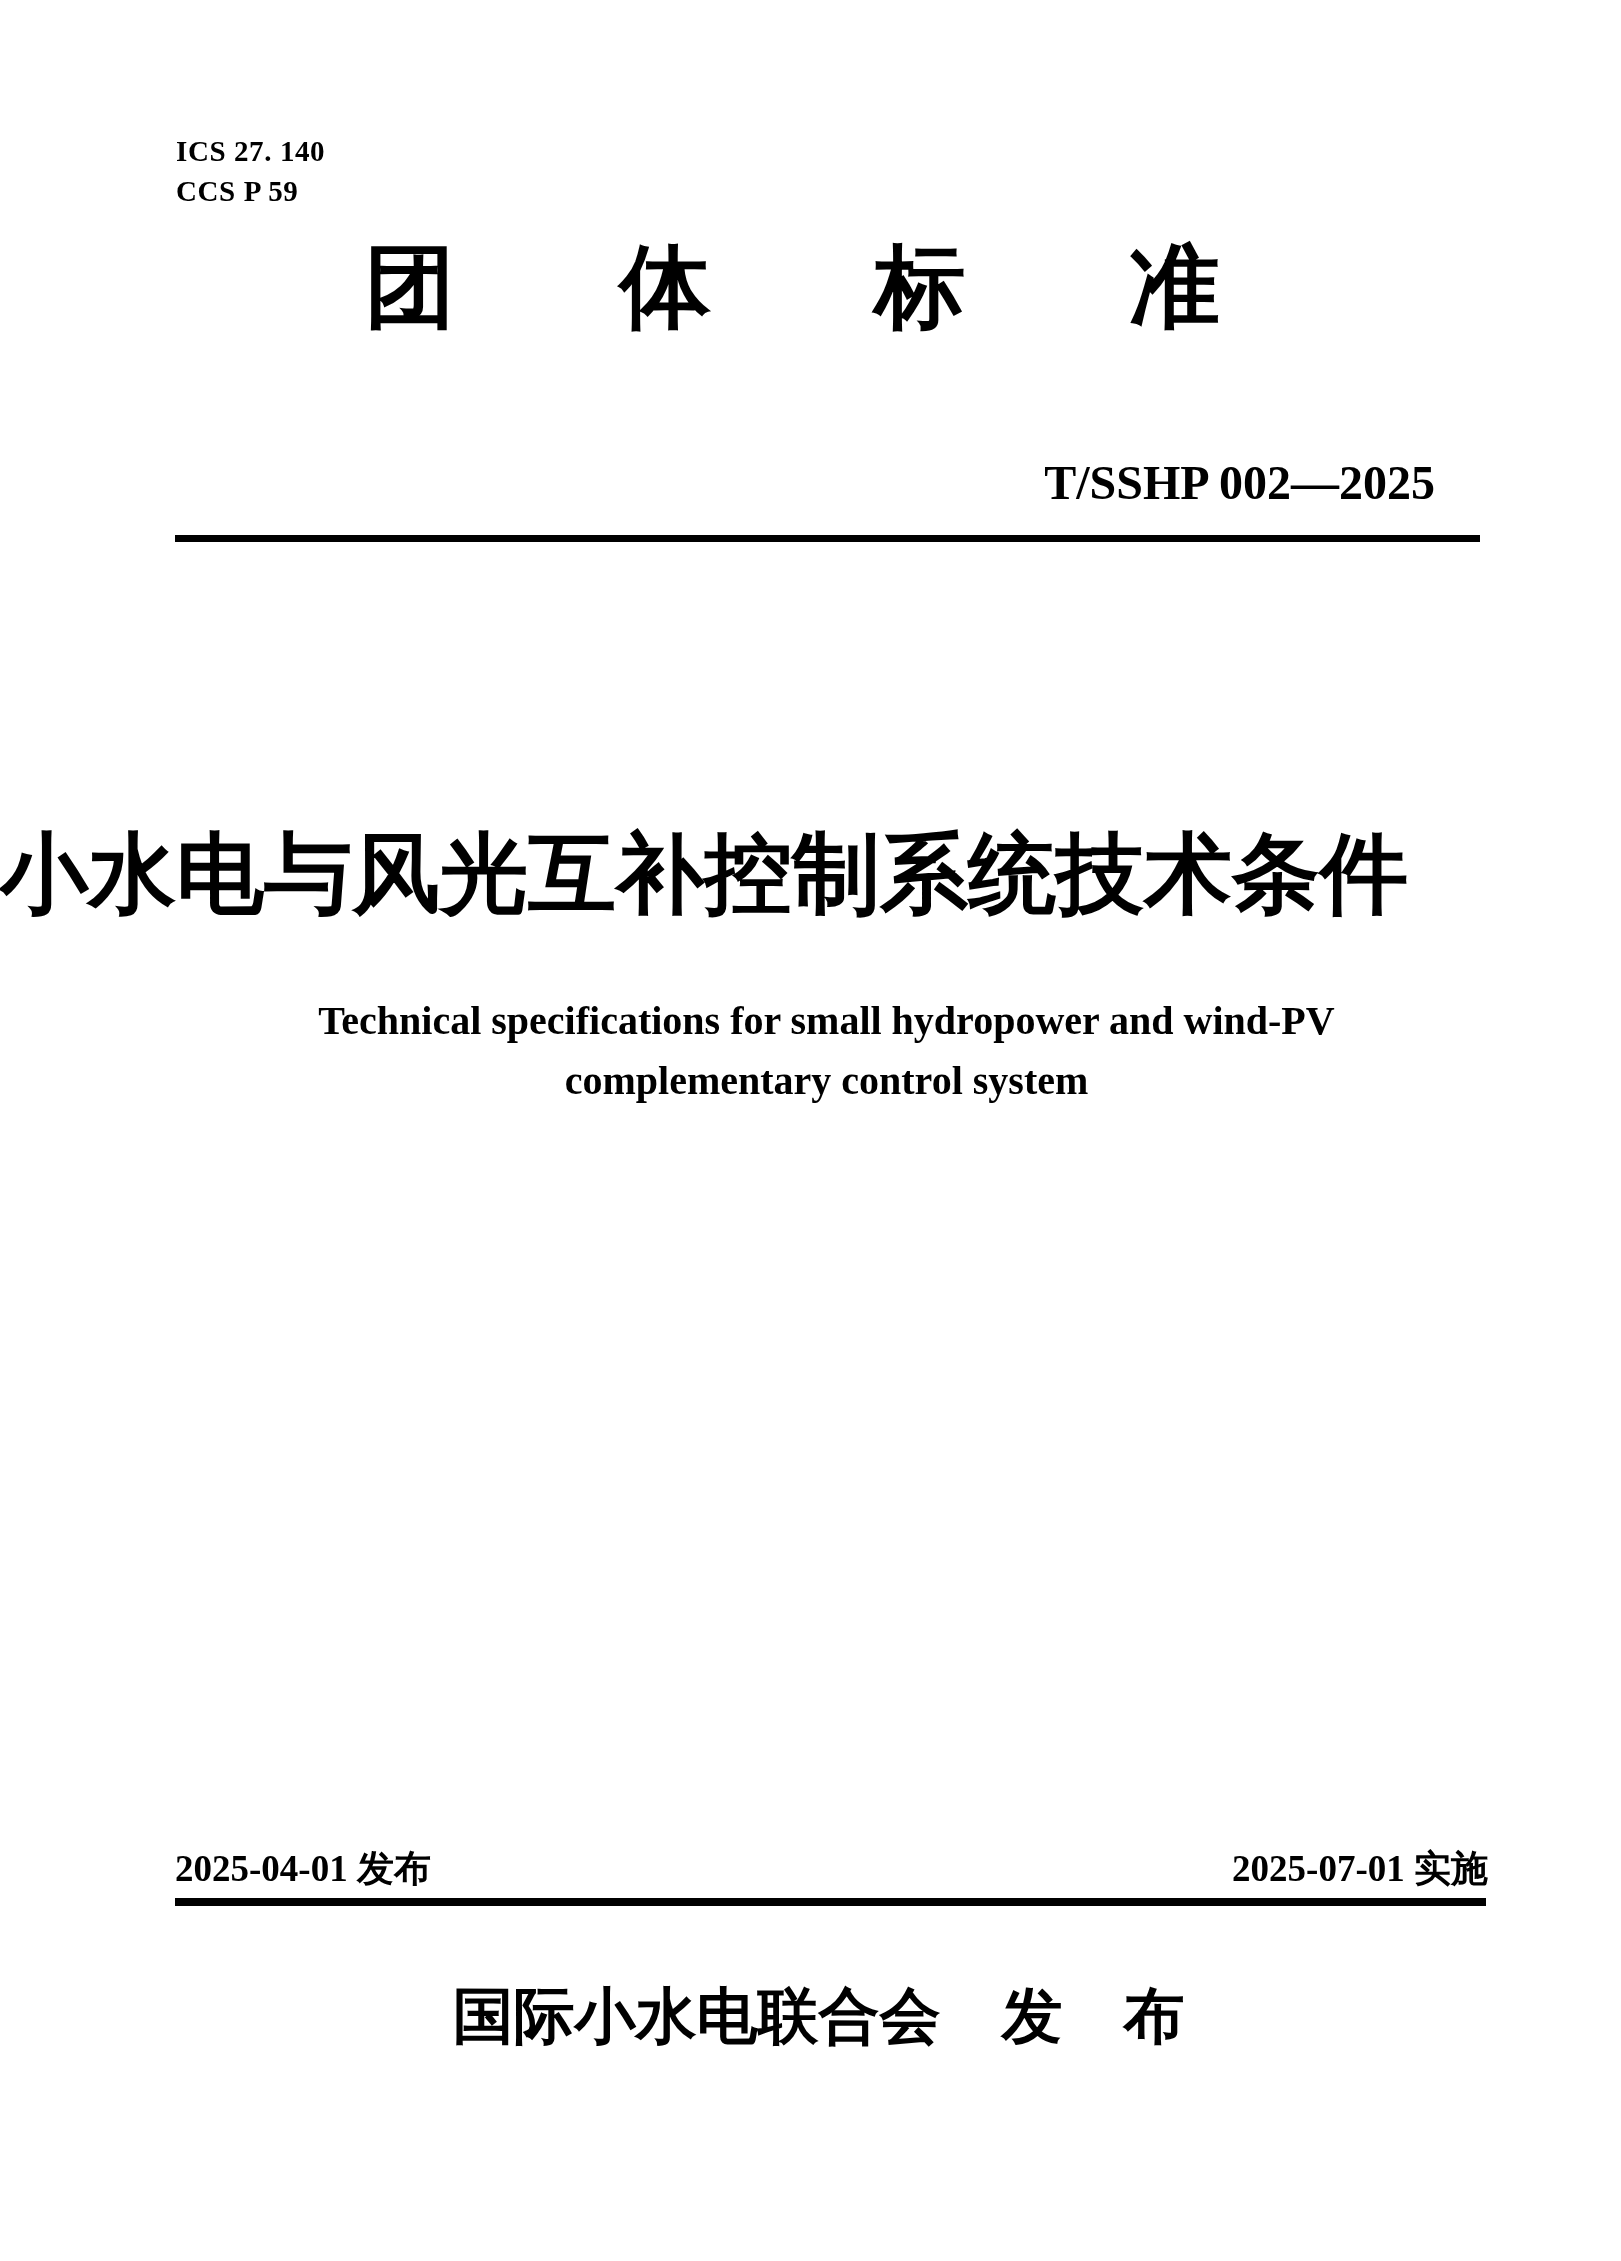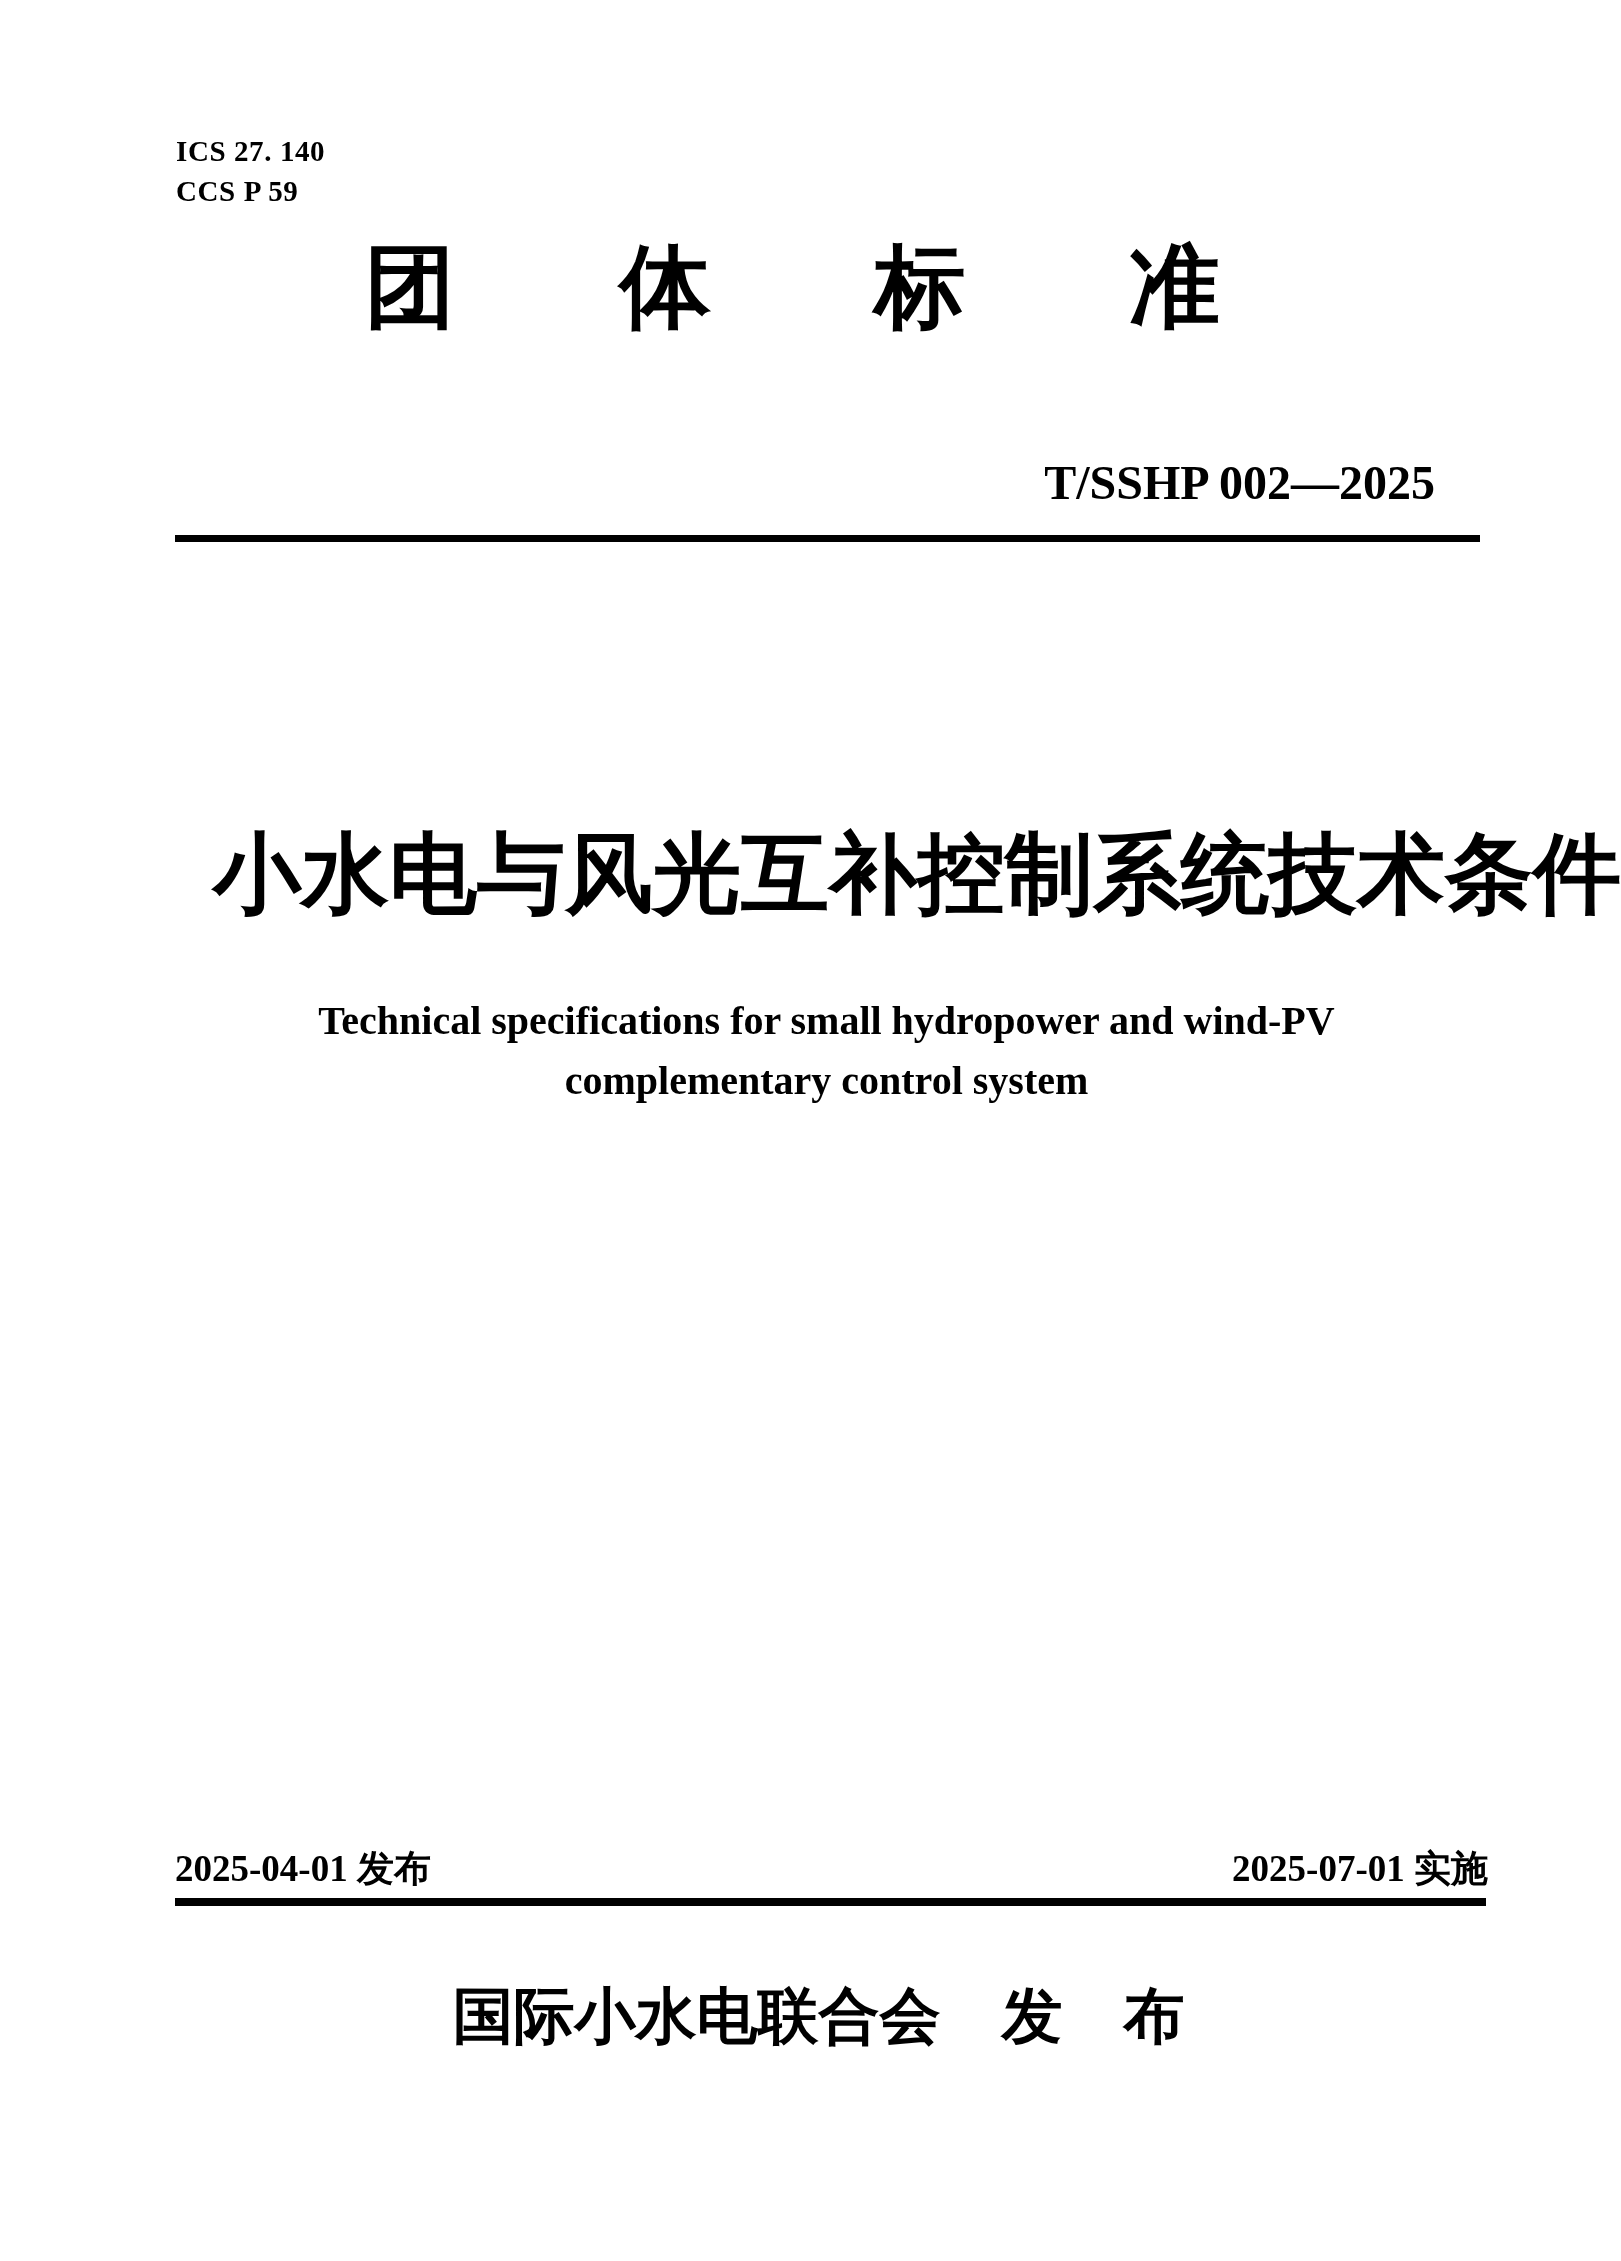--- a/index.html
+++ b/index.html
@@ -68,21 +68,21 @@
     height: 8.2px;
   }
 
   
   .title-zh {
     position: absolute;
     left: 0;
     width: 100%;
     top: 826px;
     margin: 0;
-    text-align: right;
+    text-align: left;
     font-size: 88px;
     font-weight: 900;
     line-height: 1.1;
     white-space: nowrap;
     font-family: "Liberation Sans", sans-serif;
   }
 
   
   .title-en {
     position: absolute;

